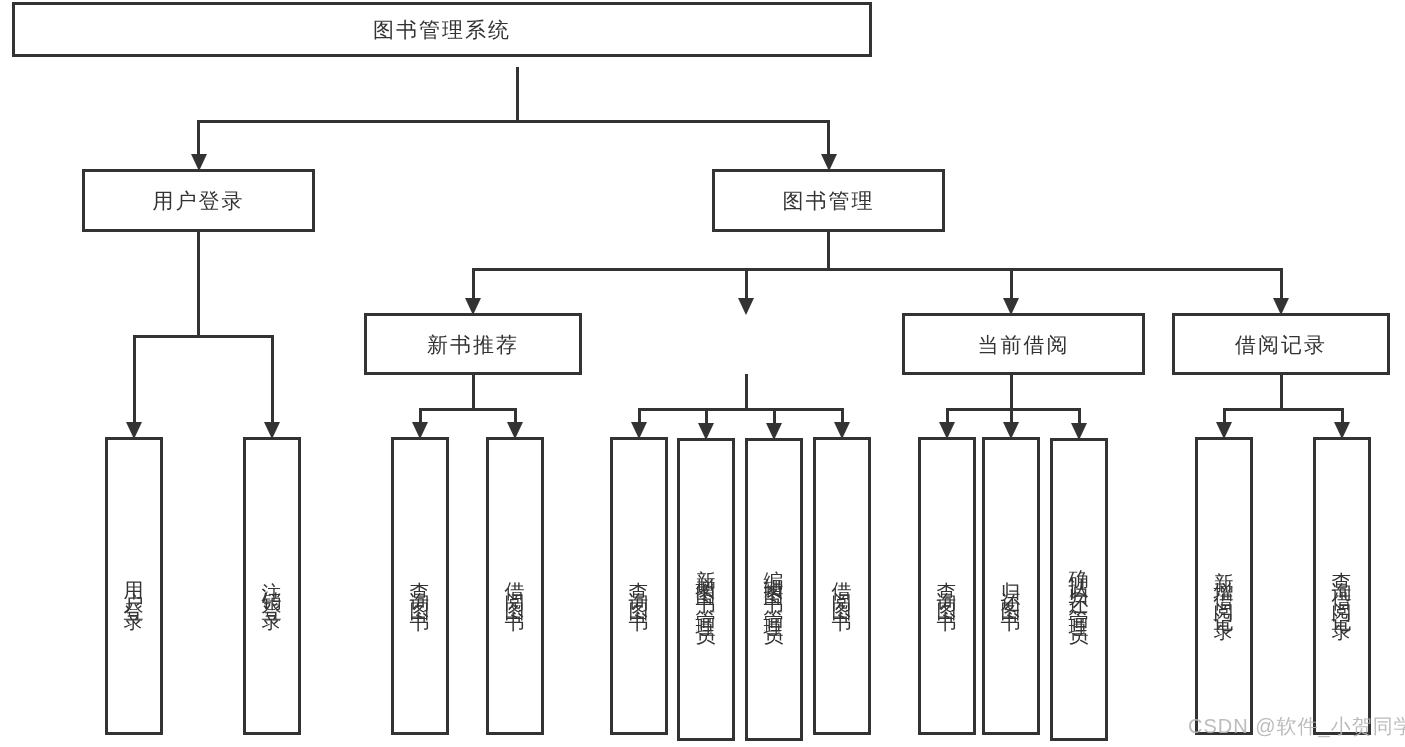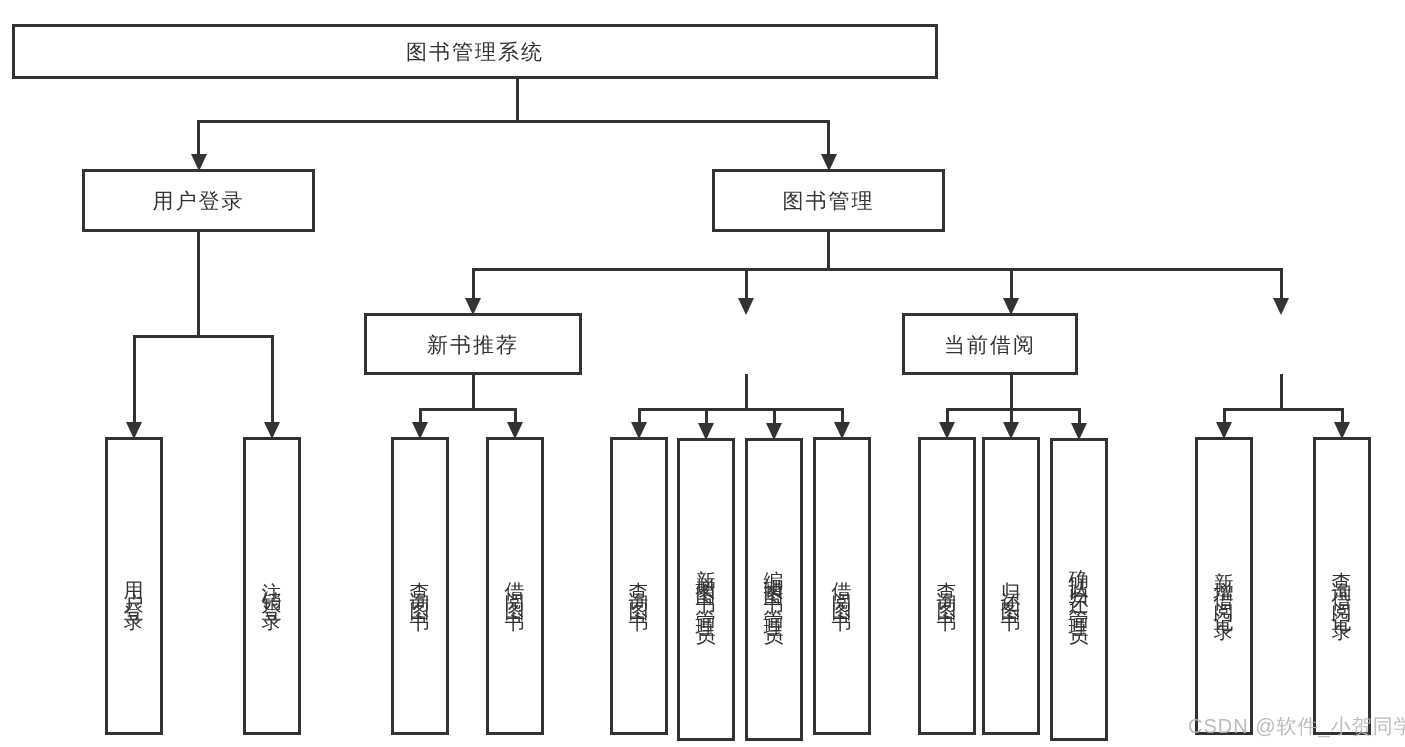--- a/index.html
+++ b/index.html
@@ -28,34 +28,37 @@
   .watermark{
     position:absolute;z-index:5;font-size:20px;letter-spacing:1px;
     color:var(--wm,#b5b5b5);opacity:.9;white-space:nowrap;
   }
 </style>
 </head>
 <body>
 
 <div id="stage">
   <div class="watermark" style="left:1188px;top:713px;">CSDN @软件_小贺同学</div>
-<div class="node" style="left: 12px; top: 24px; width: 926px; height: 55px;">
+<div class="node" style="left: 12px; top: 2px; width: 860px; height: 55px;">
       <span class="lbl">图书管理系统</span>
     </div>
     <div class="node" style="left: 82px; top: 169px; width: 233px; height: 63px;">
       <span class="lbl">用户登录</span>
     </div>
     <div class="node" style="left: 712px; top: 169px; width: 233px; height: 63px;">
       <span class="lbl">图书管理</span>
     </div>
     <div class="node" style="left: 364px; top: 313px; width: 218px; height: 62px;">
       <span class="lbl">新书推荐</span>
     </div>
-    <div class="node" style="left: 902px; top: 313px; width: 176px; height: 62px;">
+    <div class="node" style="left: 902px; top: 313px; width: 243px; height: 62px;">
       <span class="lbl">当前借阅</span>
+    </div>
+    <div class="node" style="left: 1172px; top: 313px; width: 218px; height: 62px;">
+      <span class="lbl">借阅记录</span>
     </div>
     <div class="node v" style="left: 105px; top: 437px; width: 58px; height: 298px;">
       <span class="lbl">用户登录</span>
     </div>
     <div class="node v" style="left: 243px; top: 437px; width: 58px; height: 298px;">
       <span class="lbl">注销登录</span>
     </div>
     <div class="node v" style="left: 391px; top: 437px; width: 58px; height: 298px;">
       <span class="lbl">查询图书</span>
     </div>

